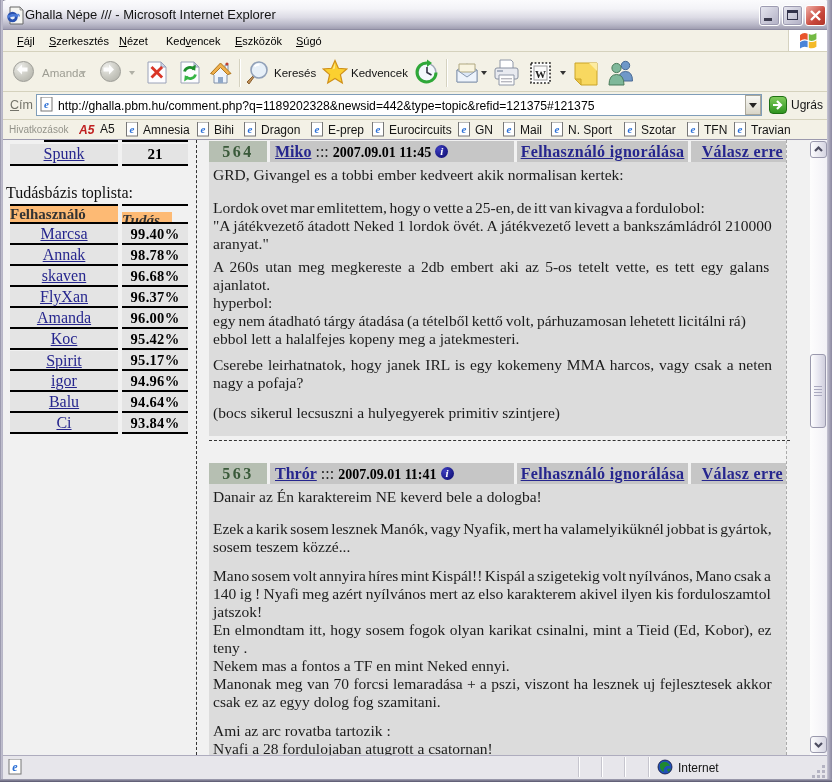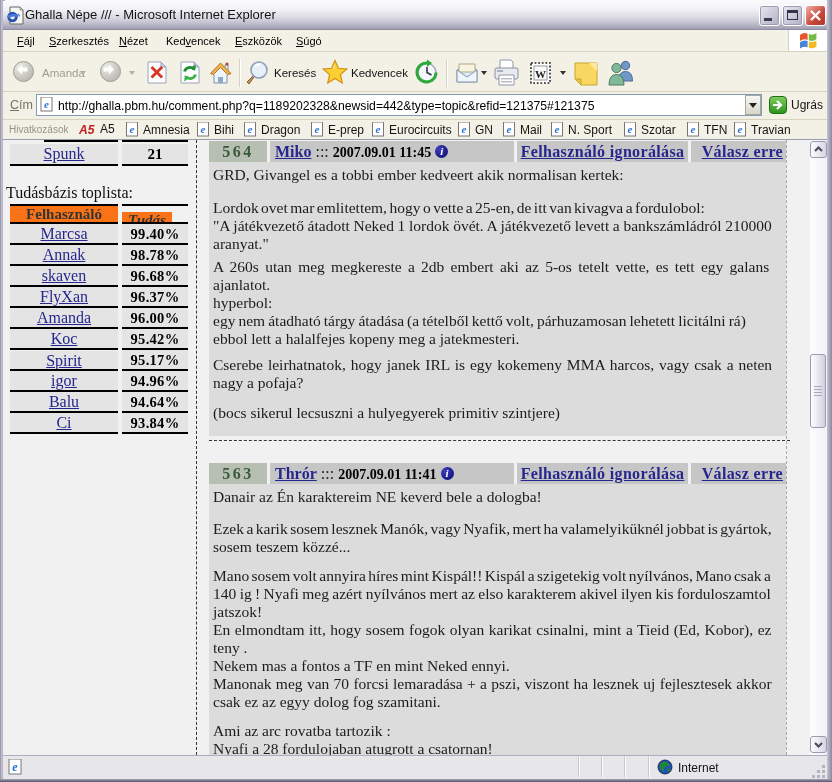--- a/index.html
+++ b/index.html
@@ -17,21 +17,21 @@
 #rborder{left:827px;top:0px;width:5px;height:782px;background:linear-gradient(90deg,#c8c7d5,#aba9bc 40%,#8b89a0);}
 #lborder{left:0;top:0px;width:3px;height:782px;background:linear-gradient(90deg,#8b89a0,#c8c7d5 60%,#aba9bc);}
 #statusbar{left:3px;top:755px;width:824px;height:24px;background:#e7e6eb;border-top:1px solid #aeacbe;box-sizing:border-box;}
 #bborder{left:0;top:779px;width:832px;height:3px;background:linear-gradient(#a5a4b6,#56546c);}
 .ser{font-family:"Liberation Serif",serif;}
 a{color:#26268e;}
 .cell{position:absolute;box-sizing:border-box;}
 .line{position:absolute;left:213px;width:565px;height:18px;line-height:18px;font-size:15.5px;color:#1c1c1c;white-space:nowrap;}
 .jline{white-space:nowrap;}
 .sc{background:#e4e4e4;text-align:center;font-size:16px;line-height:20px;}
-.sh{background:#f97316;text-align:center;font-size:15px;line-height:16px;color:#333;}
+.sh{background:#fdba74;text-align:left;font-size:15px;line-height:16px;color:#333;}
 .sr{position:absolute;background:#e4e4e4;text-align:center;font-size:16px;line-height:19px;font-family:"Liberation Serif",serif;}
 .sr b{font-size:14.5px;letter-spacing:0.3px;}
 .srb{position:absolute;background:#000;}
 .grn{background:#b6bfb2;color:#3a5a3a;font-weight:bold;text-align:center;font-size:16px;line-height:21px;letter-spacing:2.5px;}
 .hdr{background:#c6c6c6;font-size:16px;line-height:21px;padding-left:5px;}
 .hc{text-align:center;padding-left:0;letter-spacing:0.35px;}
 .hr2{text-align:right;padding-right:3px;letter-spacing:0.35px;}
 .bl{color:#26268e;}
 .info{display:inline-block;width:13px;height:13px;border-radius:7px;background:radial-gradient(circle at 4px 4px,#3d3dc0,#15157e 75%);color:#fff;font-size:11px;font-weight:bold;font-style:italic;text-align:center;line-height:12.5px;font-family:"Liberation Serif",serif;vertical-align:2px;}
 </style></head>

